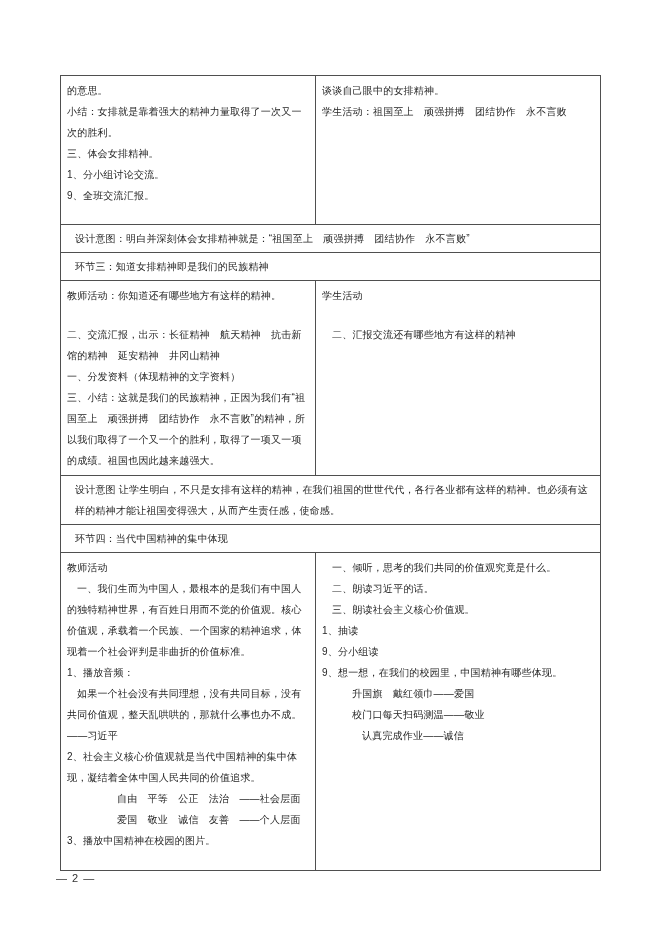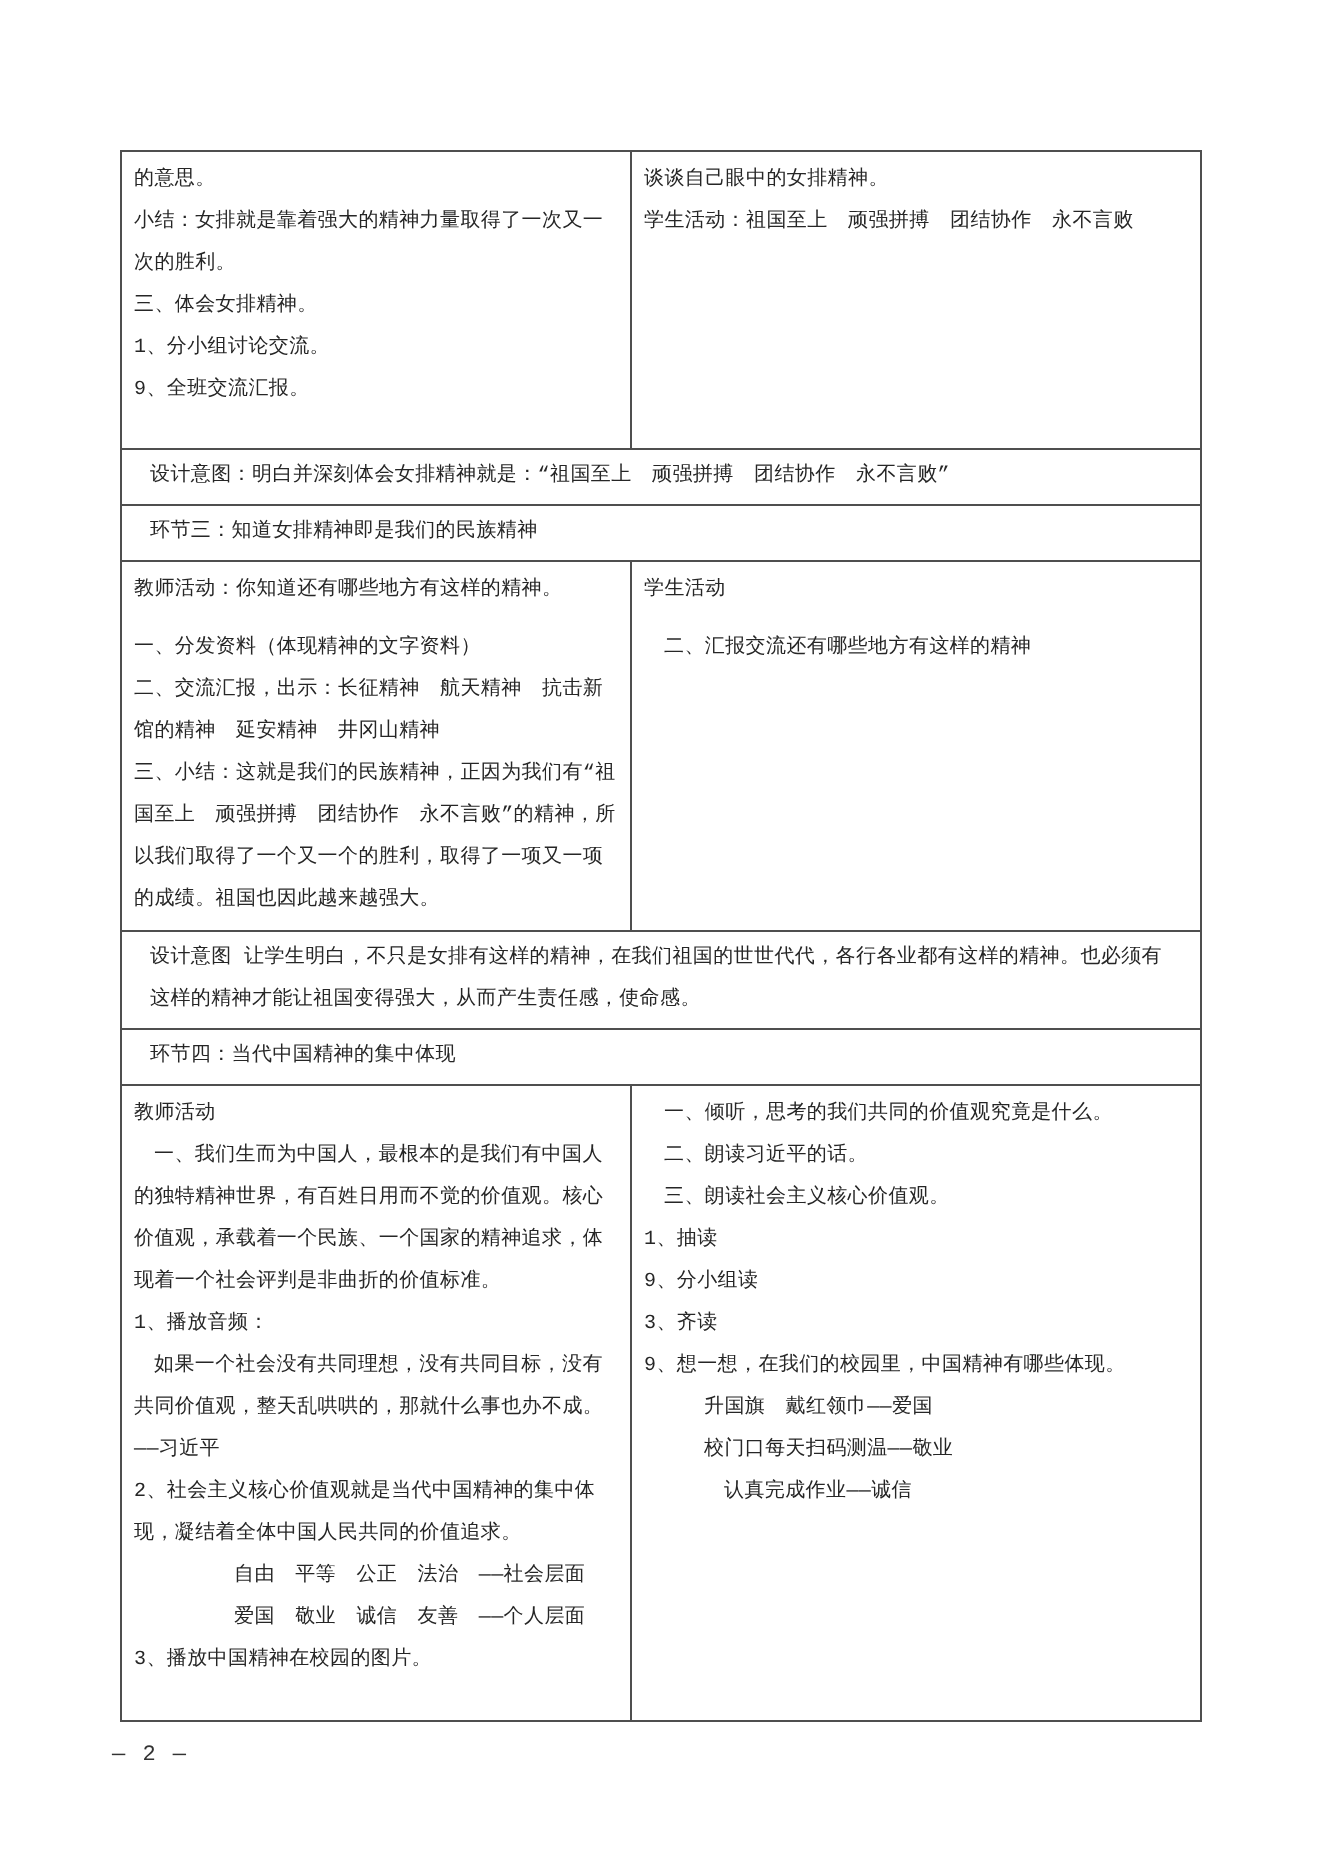--- a/index.html
+++ b/index.html
@@ -9,21 +9,21 @@
   body {
     width: 662px;
     height: 936px;
     background: #ffffff;
   }
   .page {
     position: relative;
     width: 662px;
     height: 936px;
     background: #ffffff;
-    font-family: Liberation Mono, monospace;
+    font-family: Liberation Sans, sans-serif;
     color: #262626;
     overflow: hidden;
   }
   .doc-table {
     position: absolute;
     left: 60px;
     top: 75px;
     width: 541px;
     box-sizing: border-box;
     border: 1px solid #4f4f4f;
@@ -56,21 +56,21 @@
   .row-a1 { min-height: 148px; }
   .row-a2 { min-height: 182px; }
   .row-a3 { min-height: 318px; justify-content: space-between; }
   .para {
     margin: 0;
     font-size: 10px;
     line-height: 21px;
     letter-spacing: 0.2px;
     word-break: break-all;
   }
-  .gap { margin-bottom: 8px; }
+  .gap { margin-bottom: 18px; }
   .ti1 { text-indent: 1em; }
   .ti3 { text-indent: 3em; }
   .ti4 { text-indent: 4em; }
   .ti5 { text-indent: 5em; }
   .footer {
     position: absolute;
     left: 56px;
     top: 872px;
     font-size: 11px;
     color: #333333;
@@ -101,22 +101,22 @@
       <p class="para">设计意图：明白并深刻体会女排精神就是：“祖国至上　顽强拼搏　团结协作　永不言败”</p>
     </div>
 
     <div class="row row-full">
       <p class="para">环节三：知道女排精神即是我们的民族精神</p>
     </div>
 
     <div class="row row-a2">
       <div class="cell cell-l">
         <p class="para gap">教师活动：你知道还有哪些地方有这样的精神。</p>
+        <p class="para">二、交流汇报，出示：长征精神　航天精神　抗击新馆的精神　延安精神　井冈山精神</p>
         <p class="para">一、分发资料（体现精神的文字资料）</p>
-        <p class="para">二、交流汇报，出示：长征精神　航天精神　抗击新馆的精神　延安精神　井冈山精神</p>
         <p class="para">三、小结：这就是我们的民族精神，正因为我们有“祖国至上　顽强拼搏　团结协作　永不言败”的精神，所以我们取得了一个又一个的胜利，取得了一项又一项的成绩。祖国也因此越来越强大。</p>
       </div>
       <div class="cell cell-r">
         <p class="para gap">学生活动</p>
         <p class="para ti1">二、汇报交流还有哪些地方有这样的精神</p>
       </div>
     </div>
 
     <div class="row row-full">
       <p class="para">设计意图 让学生明白，不只是女排有这样的精神，在我们祖国的世世代代，各行各业都有这样的精神。也必须有这样的精神才能让祖国变得强大，从而产生责任感，使命感。</p>
@@ -136,21 +136,20 @@
         <p class="para ti5">自由　平等　公正　法治　——社会层面</p>
         <p class="para ti5">爱国　敬业　诚信　友善　——个人层面</p>
         <p class="para">3、播放中国精神在校园的图片。</p>
       </div>
       <div class="cell cell-r">
         <p class="para ti1">一、倾听，思考的我们共同的价值观究竟是什么。</p>
         <p class="para ti1">二、朗读习近平的话。</p>
         <p class="para ti1">三、朗读社会主义核心价值观。</p>
         <p class="para">1、抽读</p>
         <p class="para">9、分小组读</p>
-        <p class="para">3、齐读</p>
         <p class="para">9、想一想，在我们的校园里，中国精神有哪些体现。</p>
         <p class="para ti3">升国旗　戴红领巾——爱国</p>
         <p class="para ti3">校门口每天扫码测温——敬业</p>
         <p class="para ti4">认真完成作业——诚信</p>
       </div>
     </div>
 
   </div>
 
   <div class="footer">— 2 —</div>

